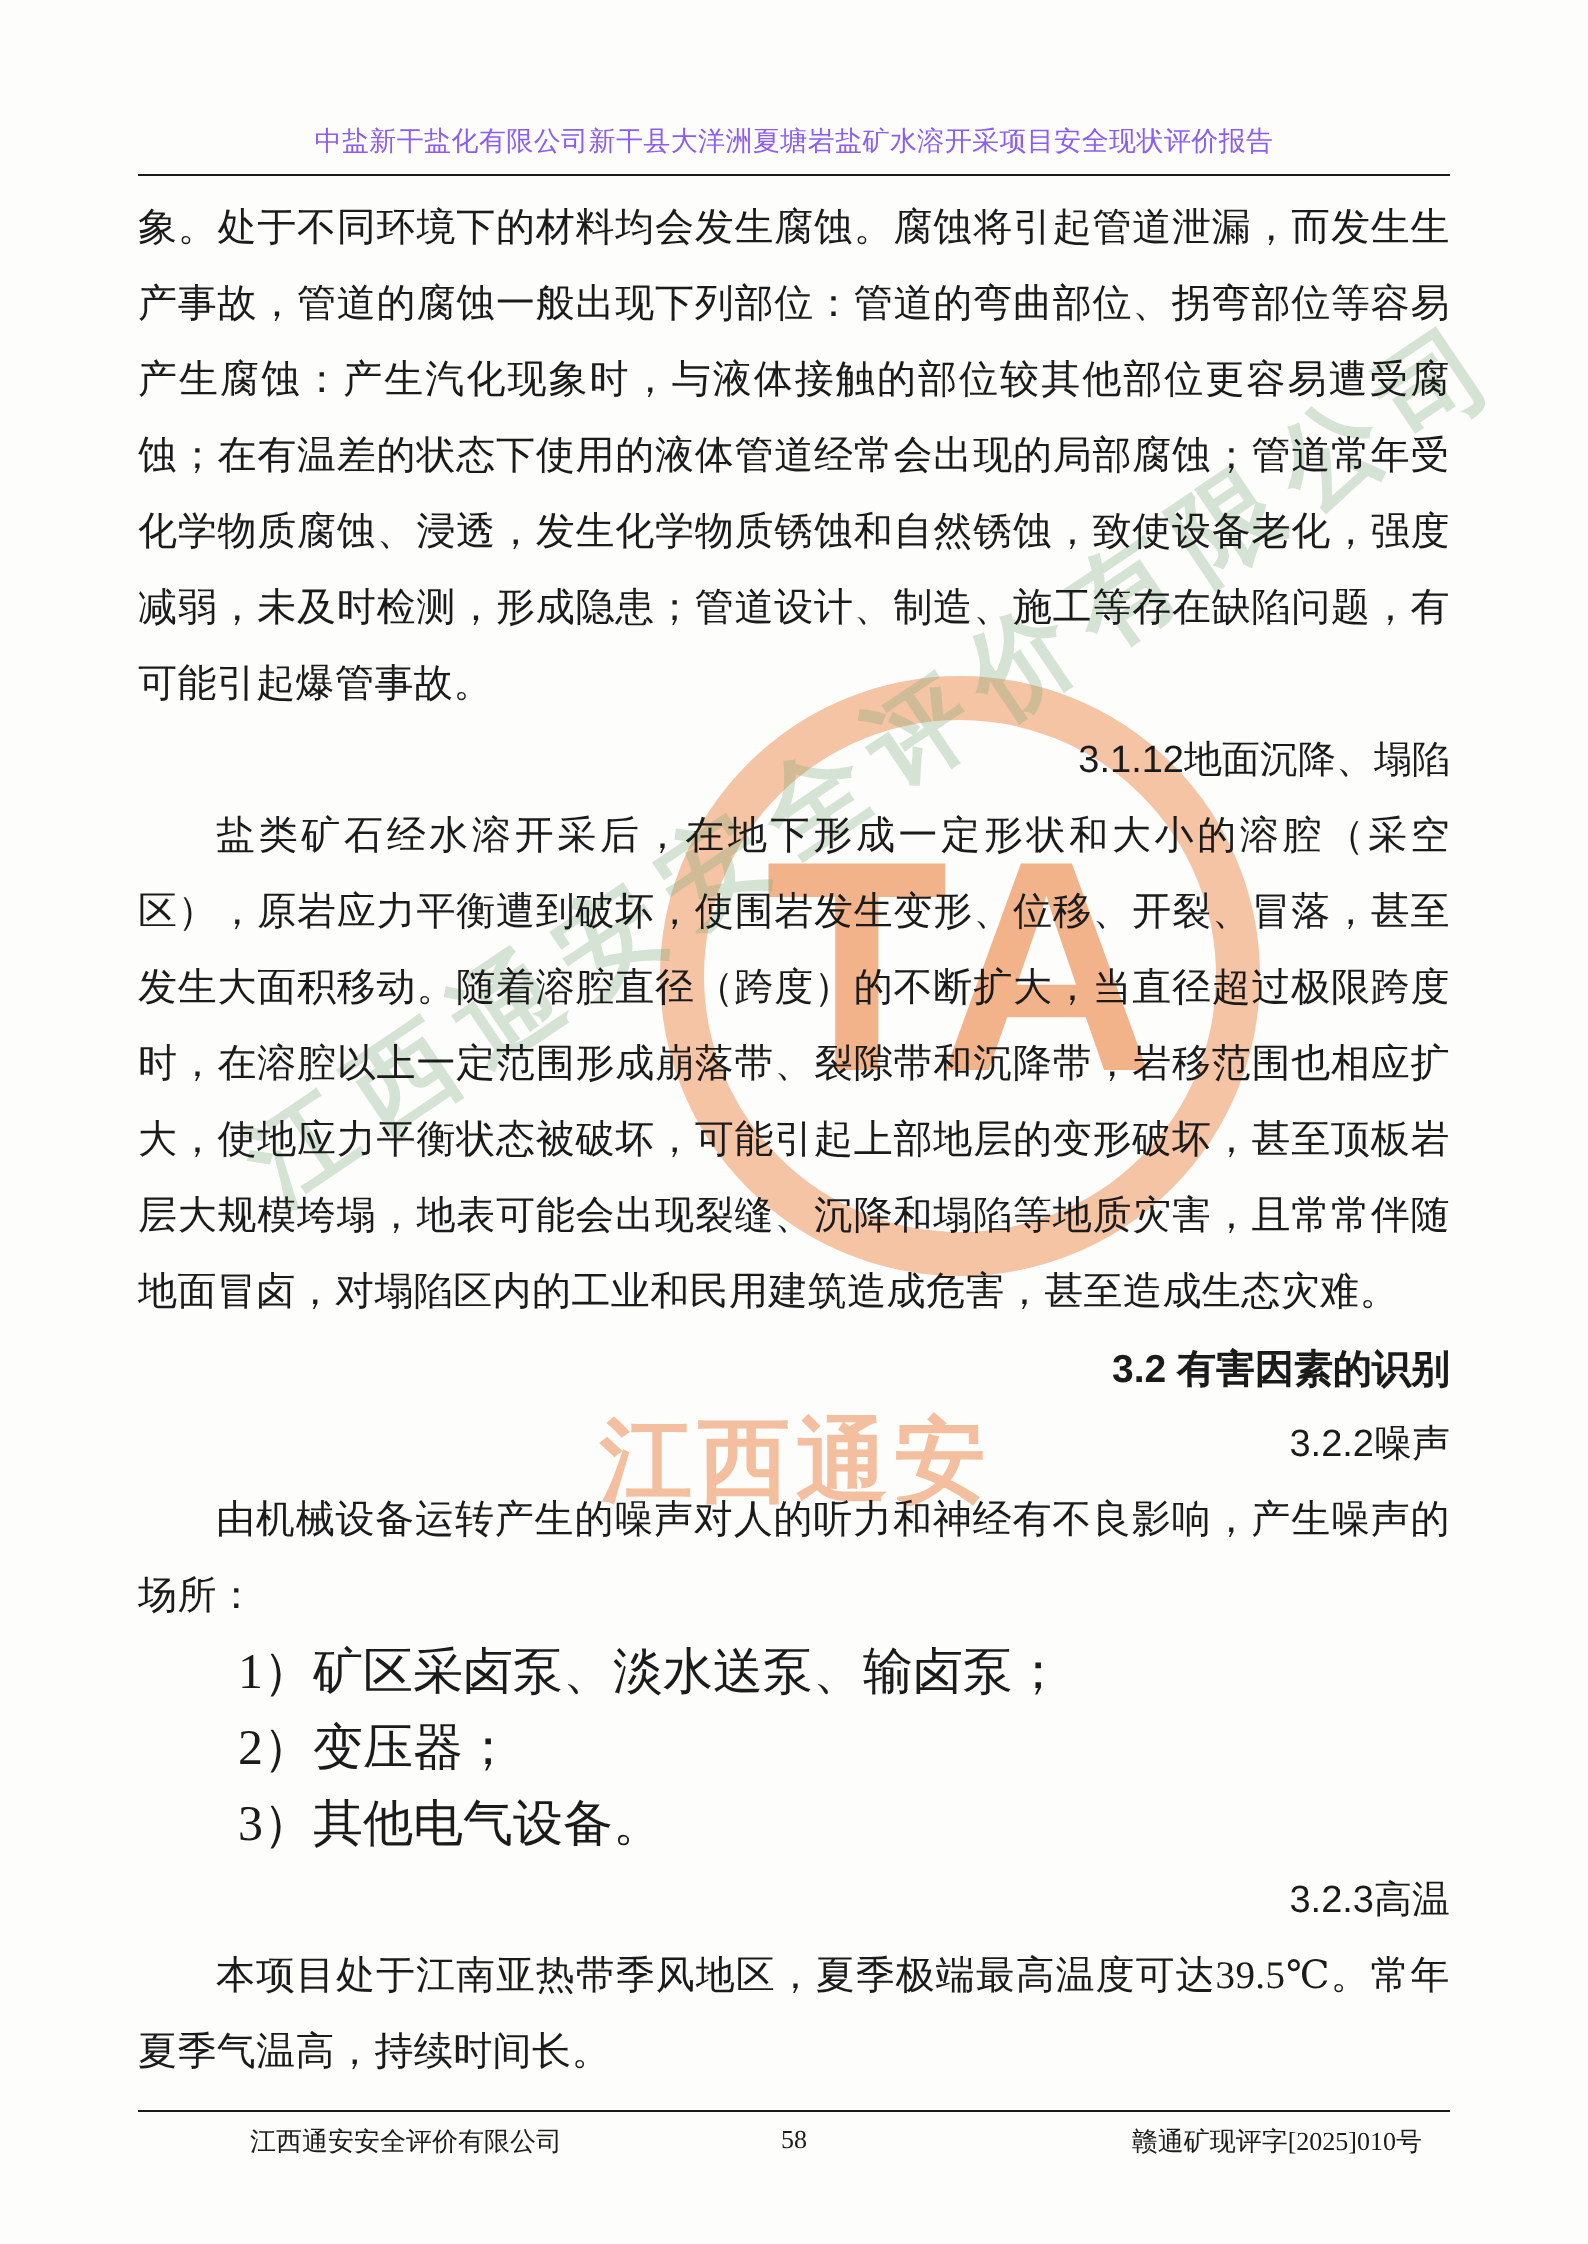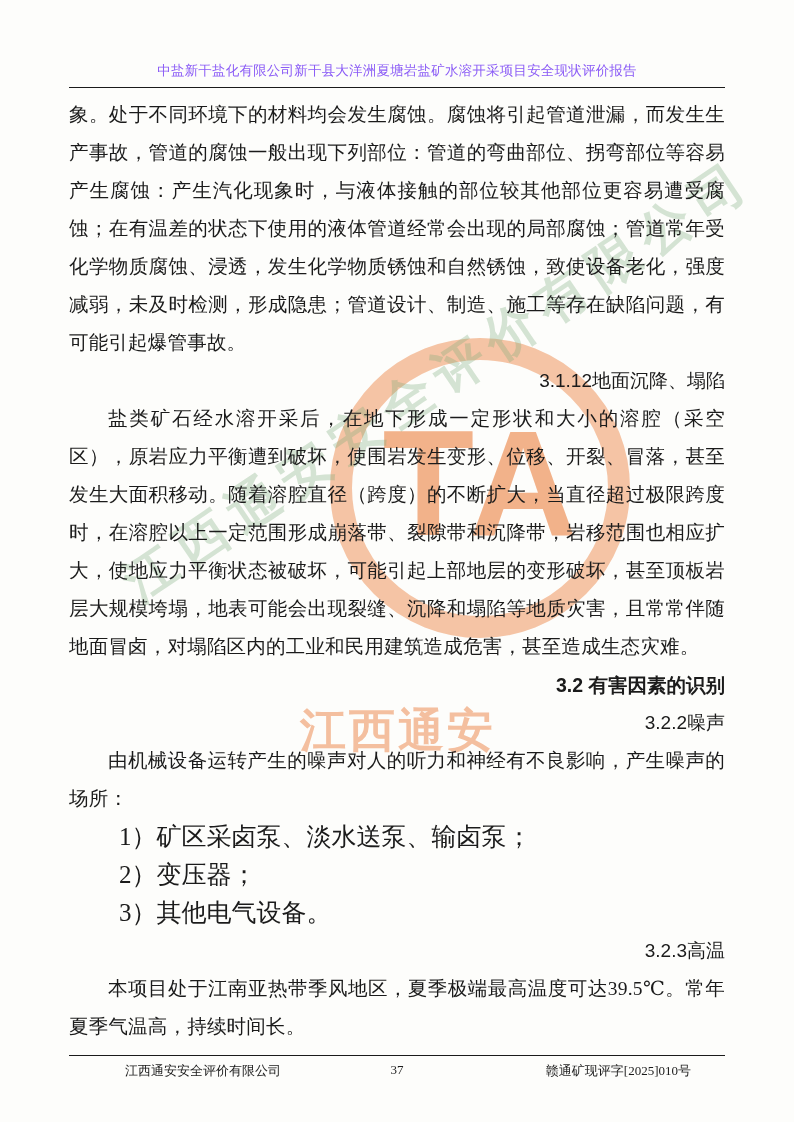--- a/index.html
+++ b/index.html
@@ -144,21 +144,21 @@
   }
   .footer-row {
     position: relative;
     width: 656px;
     margin: 0 auto;
     font-size: 13px;
     color: #1b1b1b;
   }
   .footer-left { position: absolute; left: 56px; top: 0; }
   .footer-center { position: absolute; left: 0; width: 656px; text-align: center; top: 0; }
-  .footer-right { position: absolute; right: 34px; top: 0; }
+  .footer-right { position: absolute; right: 14px; top: 0; }
 </style>
 </head>
 <body>
 
 <div class="page">
 
   <div class="watermark">
     <div class="wm-ring"></div>
     <div class="wm-letters">TA</div>
     <div class="wm-bigtext">江西通安</div>
@@ -192,18 +192,18 @@
 
     <h3 class="h-num">3.2.3高温</h3>
 
     <p class="para indent">本项目处于江南亚热带季风地区，夏季极端最高温度可达39.5℃。常年夏季气温高，持续时间长。</p>
   </div>
 
   <div class="footer">
     <div class="footer-rule"></div>
     <div class="footer-row">
       <span class="footer-left">江西通安安全评价有限公司</span>
-      <span class="footer-center">37</span>
+      <span class="footer-center">58</span>
       <span class="footer-right">赣通矿现评字[2025]010号</span>
     </div>
   </div>
 
 </div>
 
 </body></html>

